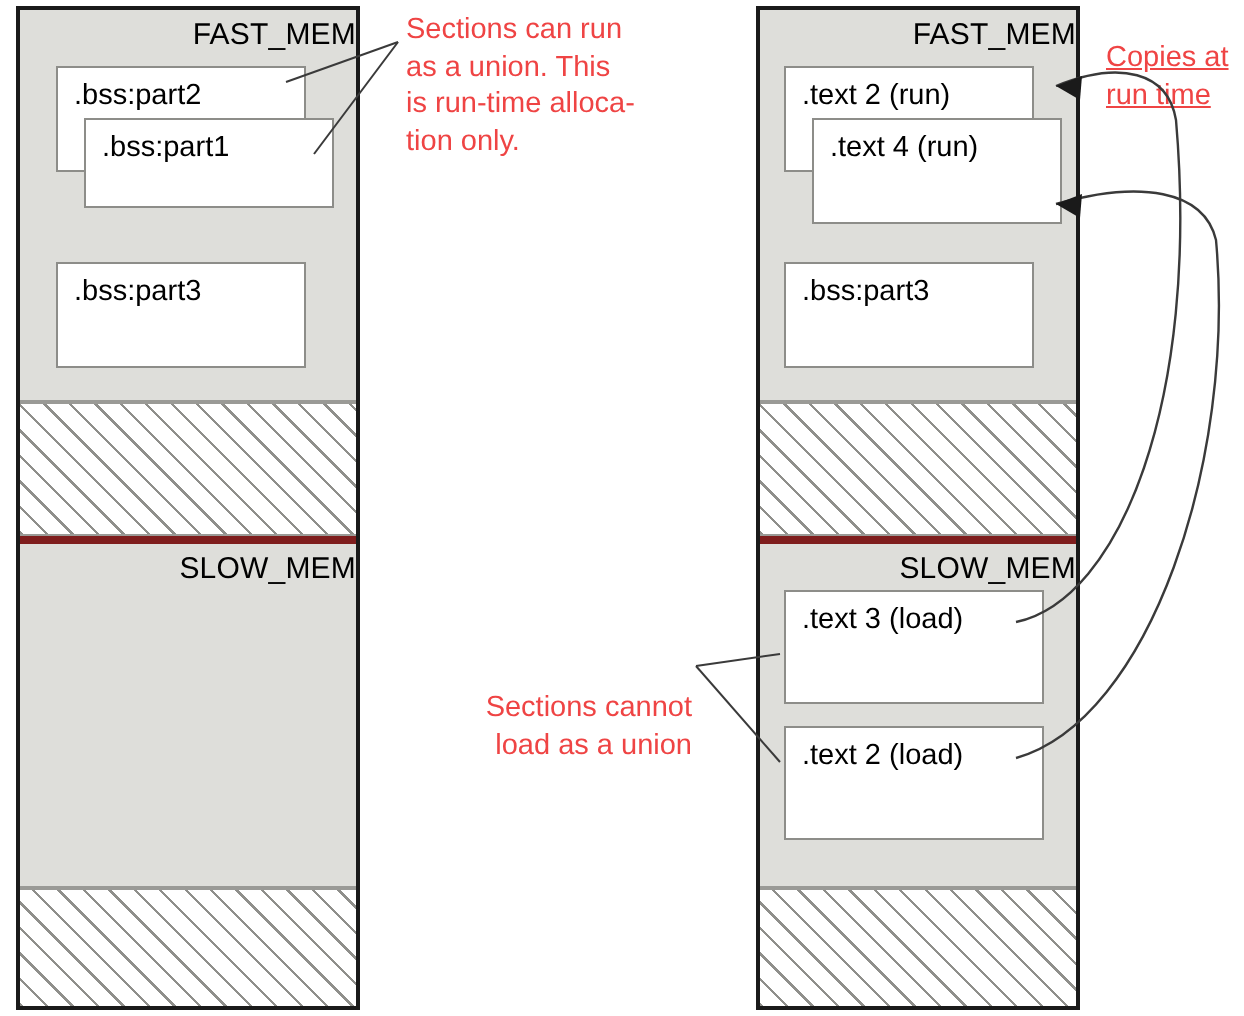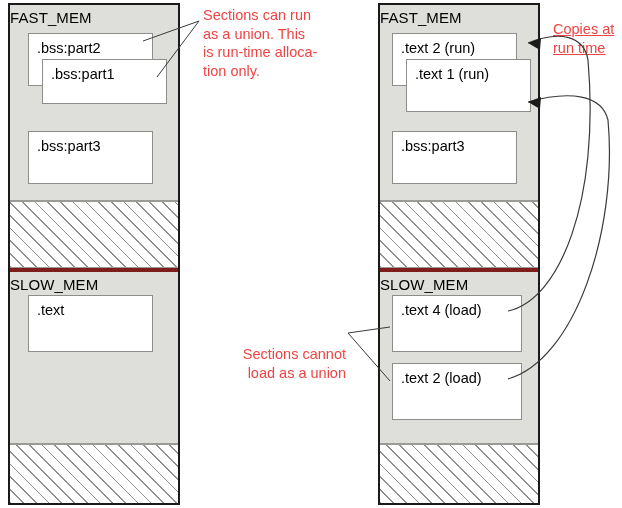--- a/index.html
+++ b/index.html
@@ -22,21 +22,21 @@
   .band.mem{background:#dededa;border-top:4px solid #7f1d1d;border-bottom:1px solid #9a9a96;}
   .band.gap{
     background:#ffffff;
     border-top:1px solid #9a9a96;border-bottom:1px solid #9a9a96;
     background-image:repeating-linear-gradient(45deg,
         #8f8f8b 0px,#8f8f8b 1.2px,
         rgba(255,255,255,0) 1.2px,rgba(255,255,255,0) 9px);
   }
   .band-title{
     position:absolute;left:0;right:0;top:4px;
-    text-align:left;font-size:15px;color:#000;line-height:18px;
+    text-align:right;font-size:15px;color:#000;line-height:18px;
     letter-spacing:0.1px;
   }
 
   
   .sbox{
     position:absolute;box-sizing:border-box;
     background:#ffffff;border:1.5px solid #8d8d89;
     font-size:14.5px;color:#000;
   }
   .sbox > span{position:absolute;left:8px;top:6px;white-space:nowrap;}
@@ -72,51 +72,48 @@
     <div class="sbox" style="left:18px;top:28px;width:125px;height:53px;">
       <span>.bss:part2</span>
     </div>
     <div class="sbox" style="left:32px;top:54px;width:125px;height:45px;">
       <span>.bss:part1</span>
     </div>
     <div class="sbox" style="left:18px;top:126px;width:125px;height:53px;">
       <span>.bss:part3</span>
     </div>
 
-    <div class="sbox" style="left:18px;top:290px;width:125px;height:57px;">
-      <span>.text</span>
-    </div>
   </div>
 
   <div class="column" style="left:378px;top:3px;width:162px;height:502px;">
 
     <div class="band mem" style="top:0px;height:196px;border-top:none;">
       <div class="band-title">FAST_MEM</div>
     </div>
 
     <div class="band gap" style="top:196px;height:67px;"></div>
 
     <div class="band mem" style="top:263px;height:176px;">
       <div class="band-title">SLOW_MEM</div>
     </div>
 
     <div class="band gap" style="top:439px;height:59px;border-bottom:none;"></div>
 
     <div class="sbox" style="left:12px;top:28px;width:125px;height:53px;">
       <span>.text 2 (run)</span>
     </div>
     <div class="sbox" style="left:26px;top:54px;width:125px;height:53px;">
-      <span>.text 1 (run)</span>
+      <span>.text 4 (run)</span>
     </div>
     <div class="sbox" style="left:12px;top:126px;width:125px;height:53px;">
       <span>.bss:part3</span>
     </div>
 
     <div class="sbox" style="left:12px;top:290px;width:130px;height:57px;">
-      <span>.text 4 (load)</span>
+      <span>.text 3 (load)</span>
     </div>
     <div class="sbox" style="left:12px;top:358px;width:130px;height:57px;">
       <span>.text 2 (load)</span>
     </div>
   </div>
 
   <div class="note" style="left:203px;top:6px;width:150px;">Sections can run
 as a union. This
 is run-time alloca-
 tion only.</div>

